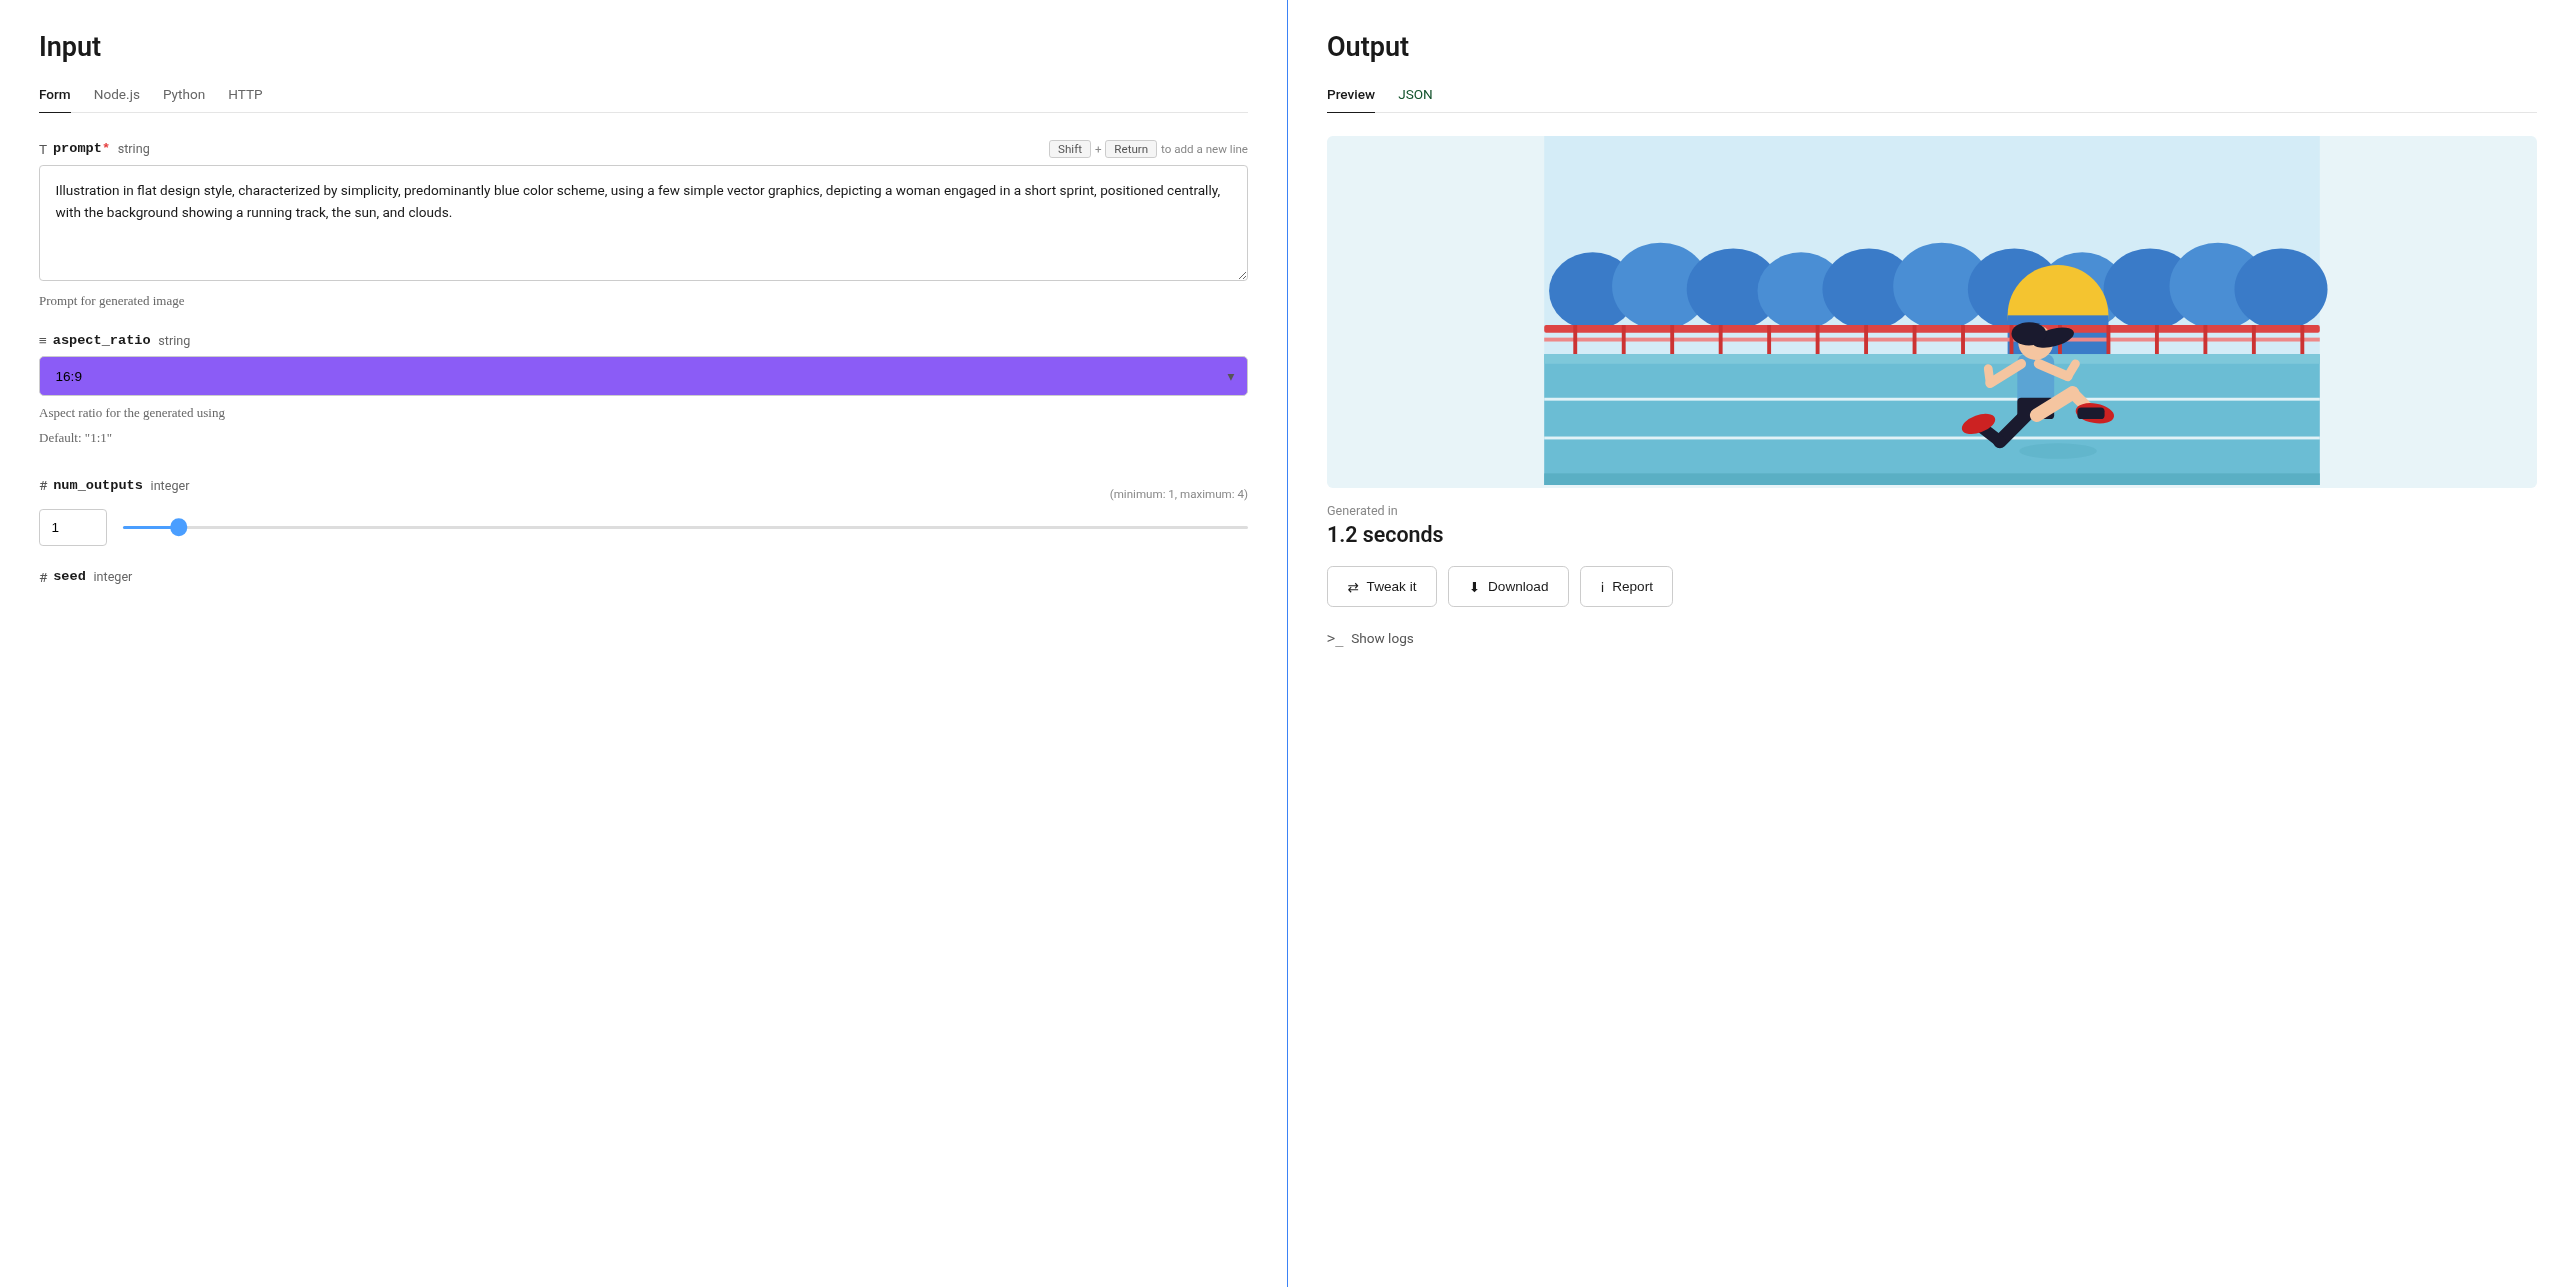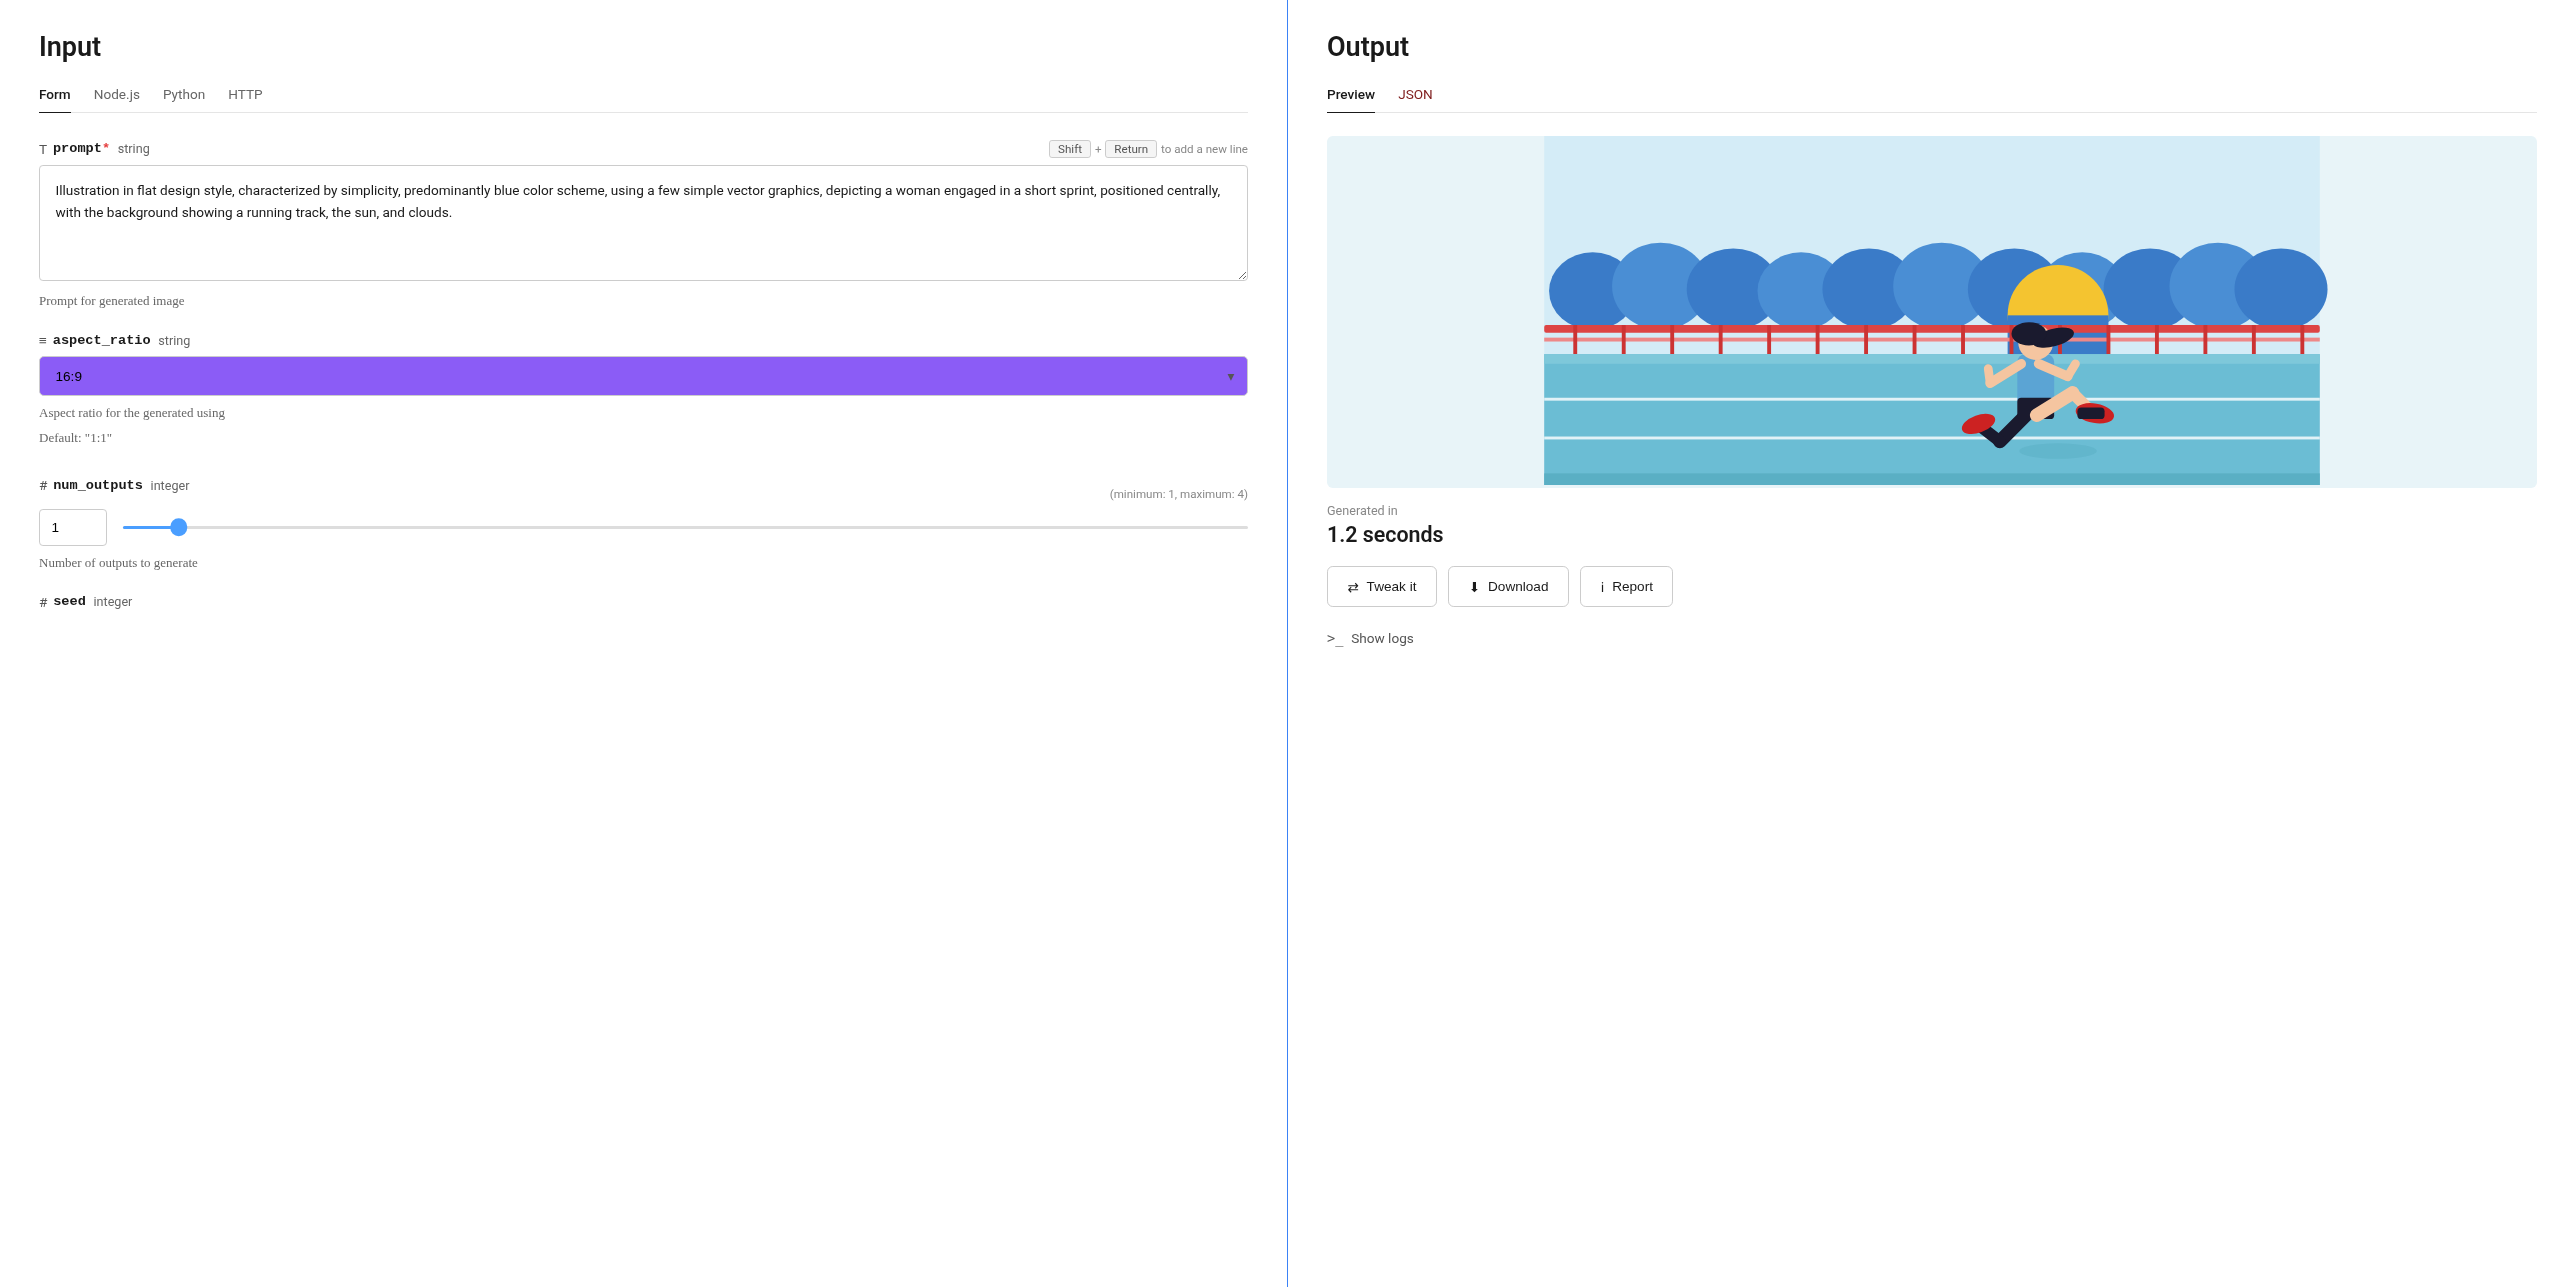--- a/index.html
+++ b/index.html
@@ -196,21 +196,21 @@
     }
     .output-tabs {
       display: flex;
       gap: 23px;
       border-bottom: 1px solid #e5e5e5;
       margin-bottom: 23px;
     }
     .output-tab {
       padding-bottom: 9.7px;
       font-size: 13.6px;
-      color: #7f1d1d;
+      color: #14532d;
       cursor: pointer;
       border-bottom: 1.9px solid transparent;
       margin-bottom: -1px;
     }
     .output-tab.active {
       color: #1a1a1a;
       border-bottom: 1.9px solid #1a1a1a;
       font-weight: 500;
     }
 
@@ -330,21 +330,20 @@
         <span class="field-type">integer</span>
         <span class="field-range-hint">(minimum: 1, maximum: 4)</span>
       </div>
       <div class="num-slider-row">
         <input type="number" class="num-input" value="1" min="1" max="4" style="">
         <div class="slider-track">
           <div class="slider-fill"></div>
           <div class="slider-thumb"></div>
         </div>
       </div>
-      <div class="field-description">Number of outputs to generate</div>
     </div>
 
     <div class="field-group">
       <div class="seed-label-row">
         <span class="field-icon">#</span>
         <span class="field-name">seed</span>
         <span class="field-type">integer</span>
       </div>
     </div>
   </div>

